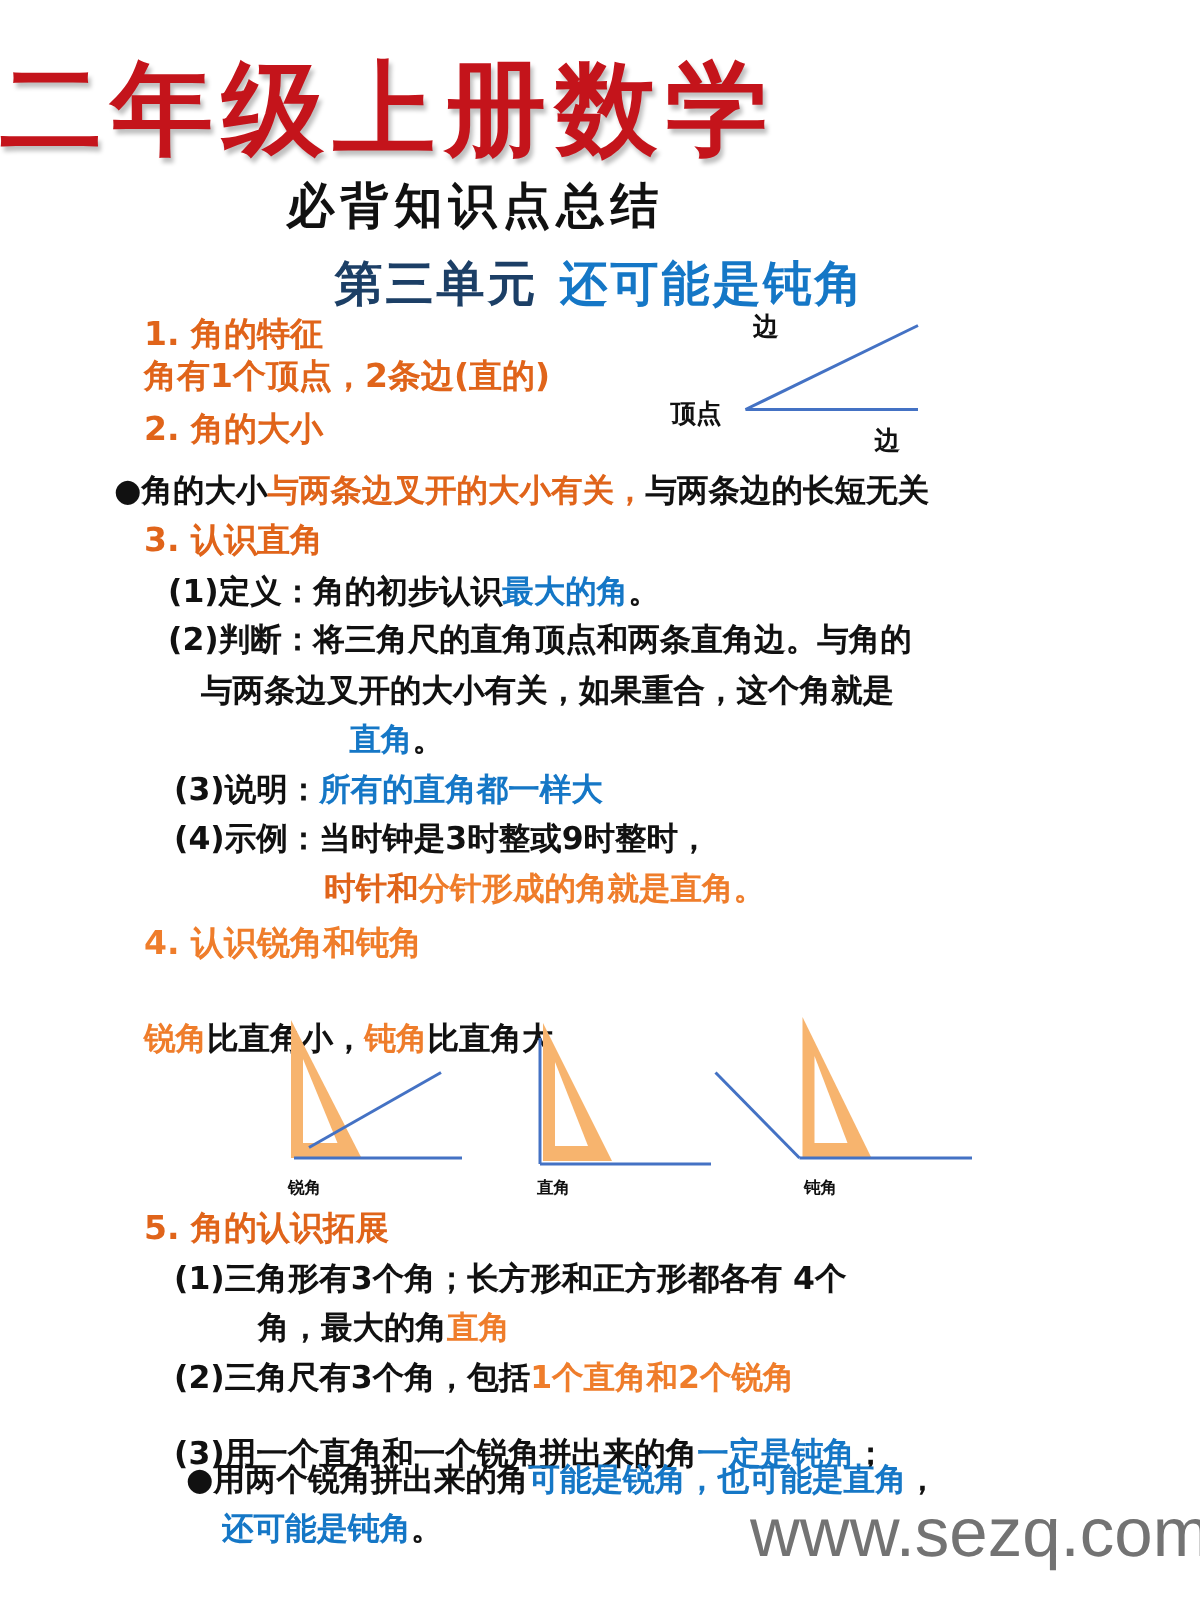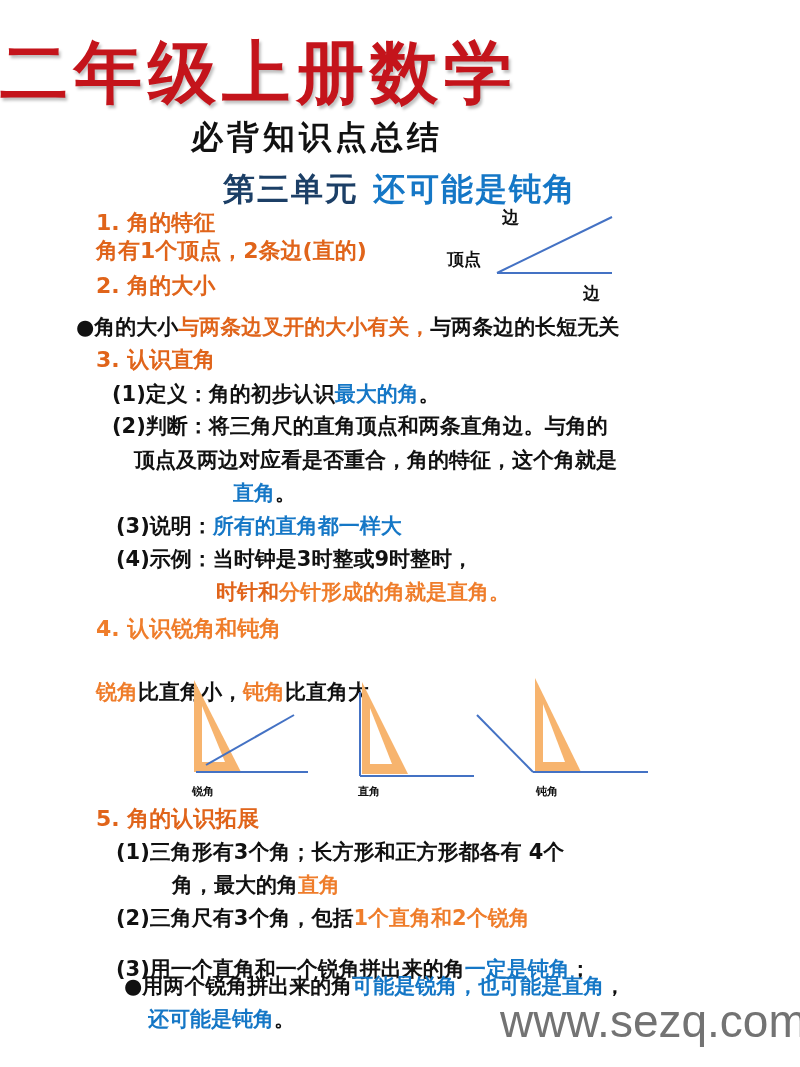--- a/index.html
+++ b/index.html
@@ -33,36 +33,36 @@
 </div>
 
 <div class="abs h" style="left:96px; top:208px;">1. 角的特征</div>
 <div class="abs h" style="left:96px; top:236px; font-weight:bold;">角有1个顶点，2条边(直的)</div>
 
 <svg style="left:0; top:0;" width="800" height="1067">
   <line x1="497" y1="273" x2="612" y2="217" stroke="#4472c4" stroke-width="2"></line>
   <line x1="497" y1="273" x2="612" y2="273" stroke="#4472c4" stroke-width="2"></line>
 </svg>
 <div class="abs lbl" style="left:502px; top:206px;">边</div>
-<div class="abs lbl" style="left:447px; top:248px;">顶点</div>
+<div class="abs lbl" style="left:447px; top:264px;">顶点</div>
 <div class="abs lbl" style="left:583px; top:282px;">边</div>
 
 <div class="abs h" style="left:96px; top:271px;">2. 角的大小</div>
 <div class="abs t" style="left:76px; top:313px;">
   <span>●</span><span>角的大小</span><span class="orange">与两条边叉开的大小有关，</span><span>与两条边的长短无关</span>
 </div>
 
 <div class="abs h" style="left:96px; top:345px;">3. 认识直角</div>
 <div class="abs t" style="left:112px; top:380px;">
   <span>(1)</span><span>定义：</span><span>角的初步认识</span><span class="blue">最大的角</span><span>。</span>
 </div>
 <div class="abs t" style="left:112px; top:412px;">
   <span>(2)</span><span>判断：</span><span>将三角尺的直角顶点和两条直角边。与角的</span>
 </div>
-<div class="abs t" style="left:134px; top:446px;">顶点及两边对应看是否重合，角的特征，这个角就是</div>
+<div class="abs t" style="left:134px; top:446px;">与两条边叉开的大小有关，如果重合，这个角就是</div>
 <div class="abs t" style="left:233px; top:479px;">
   <span class="blue">直角</span><span>。</span>
 </div>
 <div class="abs t" style="left:116px; top:512px;">
   <span>(3)</span><span>说明：</span><span class="blue">所有的直角都一样大</span>
 </div>
 <div class="abs t" style="left:116px; top:545px;">
   <span>(4)</span><span>示例：</span><span>当时钟是3时整或9时整时，</span>
 </div>
 <div class="abs t" style="left:216px; top:578px;">

